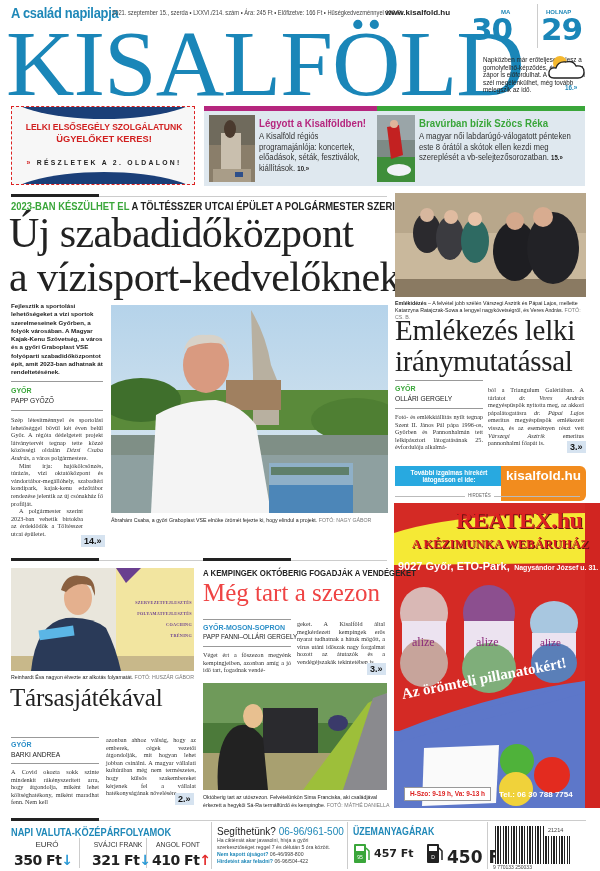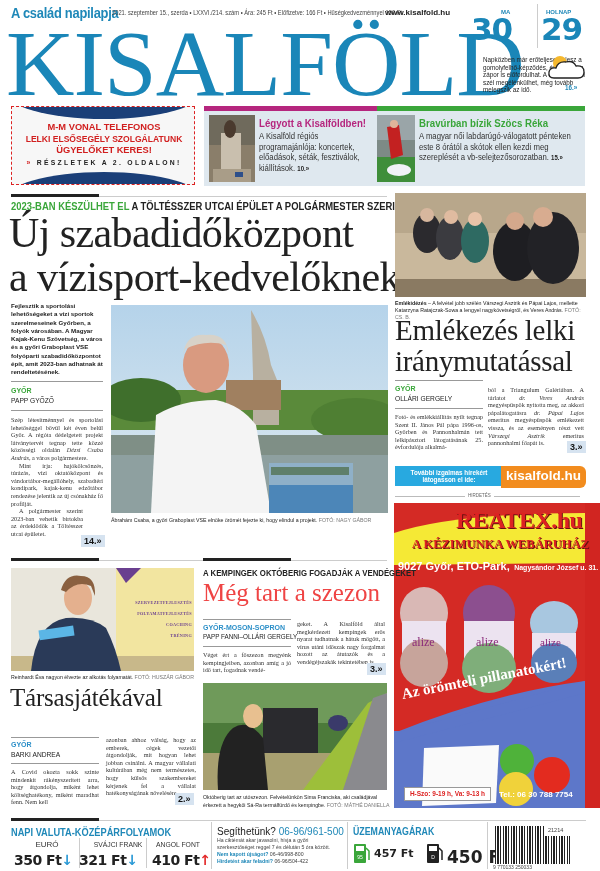--- a/index.html
+++ b/index.html
@@ -42,21 +42,21 @@
 .body{font-family:"Liberation Serif",serif;font-size:6.2px;line-height:7.6px;color:#333;text-align:justify}
 .body i{font-style:italic}
 .pgref{background:#d6e3f0;font-weight:bold;font-size:9px;color:#111;padding:1px 3px;font-family:"Liberation Sans",sans-serif}
 .photo{overflow:hidden}
 .caption{font-size:6.1px;color:#222;white-space:nowrap;transform:scaleX(.86);transform-origin:left}
 .caption span{color:#777}
 
 #h2{left:395px;top:315px;font-size:29px;line-height:31px;color:#222;letter-spacing:-0.3px;white-space:nowrap}
 #banner{left:395px;top:466px;width:191px;height:20px}
 #banner .l{left:0;top:0;width:108px;height:20px;background:#28a9e0;color:#fff;font-size:6.3px;line-height:7px;text-align:center;padding-top:3px;font-weight:bold}
-#banner .r{left:106px;top:0;width:85px;height:22px;background:#f28c1e;color:#fff;font-size:13.5px;font-weight:bold;line-height:20px;text-align:center;border-radius:0 6px 6px 0}
+#banner .r{left:106px;top:0;width:85px;height:35px;background:#f28c1e;color:#fff;font-size:13.5px;font-weight:bold;line-height:20px;text-align:center;border-radius:0 6px 6px 0}
 #ad{left:394px;top:503px;width:216px;height:305px;background:#d12521;overflow:hidden}
 .fx-val{font-size:14px;font-weight:900;color:#222;top:31px;font-family:"DejaVu Sans",sans-serif;letter-spacing:-0.5px;white-space:nowrap}
 .down{color:#2b9ad6}
 .up{color:#e32b2b}
 </style>
 </head>
 <body>
 
 <div class="abs" id="tagline">A család napilapja</div>
 <div class="abs" id="meta">2021. szeptember 15., szerda • LXXVI./214. szám • Ára: 245 Ft • Előfizetve: 166 Ft • Hűségkedvezménnyel 150 Ft</div>
@@ -78,21 +78,20 @@
   <path d="M8 25 Q2 25 3 19 Q4 14 10 15 Q12 8 20 9 Q27 7 30 13 Q38 12 38 19 Q38 25 32 25 Z" fill="#fff" stroke="#222" stroke-width="1.3"></path>
 </svg>
 <style></style>
 
 <div class="abs" id="mm">
   <div class="abs arcr"></div>
   <div class="abs arc1"></div>
   <div class="abs arcr2"></div>
   <div class="abs arc2"></div>
   <div class="abs txt">
-    <div>M-M VONAL TELEFONOS</div>
     <div style="transform:scaleX(.92)">LELKI ELSŐSEGÉLY SZOLGÁLATUNK</div>
     <div>ÜGYELŐKET KERES!</div>
   </div>
   <div class="abs more"><span>»</span> <span style="color:#222">RÉSZLETEK A 2. OLDALON!</span></div>
 </div>
 
 <div class="abs promo" style="left:204px;width:173px">
   <div class="abs bar" style="background:#b5267e"></div>
   <svg class="abs img" viewBox="0 0 46 67" preserveAspectRatio="none">
     <rect width="46" height="67" fill="#8a7e6a"></rect>
@@ -294,21 +293,21 @@
 <div class="abs sep-thin" style="left:11px;top:820px;width:575px"></div>
 <div class="abs sep-thick" style="left:11px;top:818px;width:88px"></div>
 
 <div class="abs" style="left:11px;top:826px;font-size:10.5px;font-weight:bold;color:#1f88b8;white-space:nowrap;transform:scaleX(.88);transform-origin:left">NAPI VALUTA-KÖZÉPÁRFOLYAMOK</div>
 <div class="abs" style="left:16px;top:840px;width:62px;text-align:center;font-size:8px;color:#333">EURÓ</div>
 <div class="abs" style="left:87px;top:840px;width:62px;text-align:center;font-size:8px;color:#333;transform:scaleX(.85)">SVÁJCI FRANK</div>
 <div class="abs" style="left:147px;top:840px;width:62px;text-align:center;font-size:8px;color:#333;transform:scaleX(.85)">ANGOL FONT</div>
 <div class="abs" style="left:79px;top:838px;width:1px;height:30px;background:#ccc"></div>
 <div class="abs" style="left:146px;top:838px;width:1px;height:30px;background:#ccc"></div>
 <div class="abs fx-val" style="left:14px;top:852px"><span>350 Ft</span><span class="down">↓</span></div>
-<div class="abs fx-val" style="left:79px;top:852px"><span>321 Ft</span><span class="down">↓</span></div>
+<div class="abs fx-val" style="left:92px;top:852px"><span>321 Ft</span><span class="down">↓</span></div>
 <div class="abs fx-val" style="left:152px;top:852px"><span>410 Ft</span><span class="up">↑</span></div>
 
 <div class="abs" style="left:211px;top:822px;width:1px;height:47px;background:#ccc"></div>
 <div class="abs" style="left:217px;top:826px;font-size:10px;font-weight:normal;color:#222;white-space:nowrap"><span>Segíthetünk?</span> <span style="color:#1f88b8">06-96/961-500</span></div>
 <div class="abs" style="left:217px;top:837px;width:125px;font-size:5.2px;line-height:6.5px;color:#444">Ha ciktémát akar javasolni, hívja a győri szerkesztőséget reggel 7 és délután 5 óra között.</div>
 <div class="abs" style="left:217px;top:851px;font-size:5.2px;color:#444;white-space:nowrap"><b style="color:#1f88b8">Nem kapott újságot?</b> <span>06-46/998-800</span></div>
 <div class="abs" style="left:217px;top:858px;font-size:5.2px;color:#444;white-space:nowrap"><b style="color:#1f88b8">Hirdetést akar feladni?</b> <span>06-96/504-422</span></div>
 
 <div class="abs" style="left:347px;top:822px;width:1px;height:47px;background:#ccc"></div>
 <div class="abs" style="left:353px;top:826px;font-size:10px;font-weight:bold;color:#1f88b8;white-space:nowrap;transform:scaleX(.88);transform-origin:left">ÜZEMANYAGÁRAK</div>

